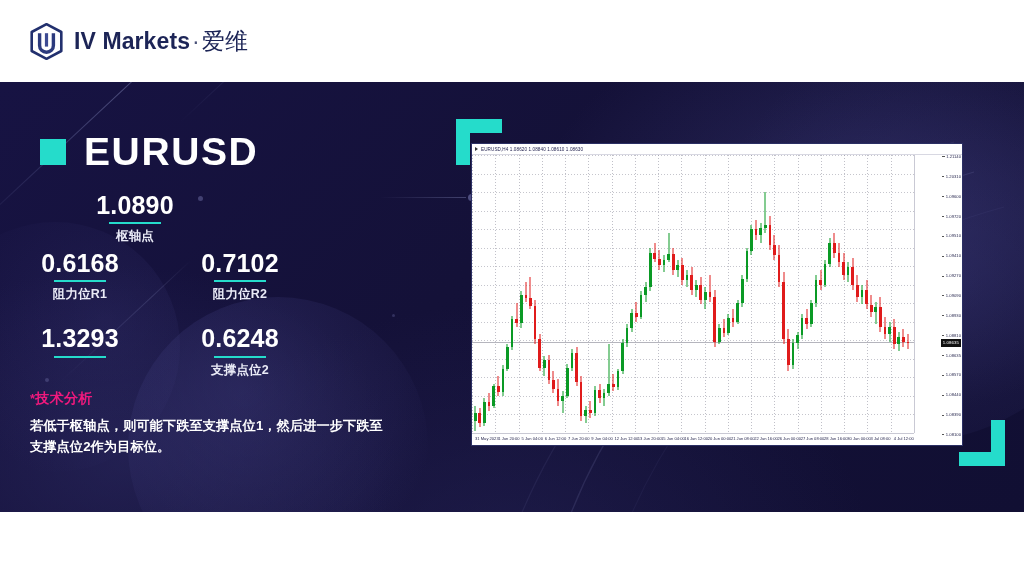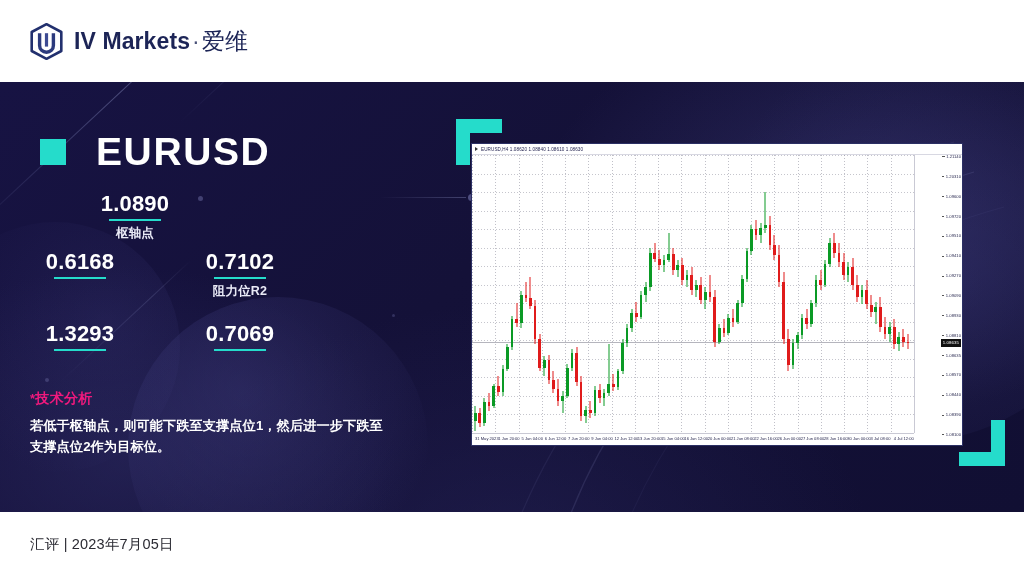--- a/index.html
+++ b/index.html
@@ -38,29 +38,29 @@
   .circ-c{width:250px;height:250px;left:-70px;top:140px;
           background:radial-gradient(circle at 70% 40%, rgba(66,64,132,.22) 0%, rgba(60,58,122,0) 72%);}
   .streak{position:absolute;background:linear-gradient(90deg,rgba(255,255,255,0) 0%,rgba(160,170,230,.20) 40%,rgba(190,200,250,.30) 70%,rgba(255,255,255,0) 100%);
           height:1.4px;transform-origin:left center;border-radius:2px;}
   .arcs{position:absolute;right:-40px;top:-20px;width:560px;height:470px;opacity:.5;}
   .dot{position:absolute;border-radius:50%;background:#6d6ea6;opacity:.5;}
   .hline{position:absolute;height:1px;background:linear-gradient(90deg,rgba(255,255,255,0),rgba(150,155,205,.35));}
 
   
   .left{position:absolute;left:0;top:82px;width:430px;height:430px;z-index:4;}
-  .title-row{position:absolute;left:40px;top:50px;display:flex;align-items:center;gap:30px;}
+  .title-row{position:absolute;left:40px;top:50px;display:flex;align-items:center;gap:18px;}
   .title-sq{width:26px;height:26px;background:#25dccb;display:block;}
   .pair-title{font-size:39px;font-weight:700;color:#ffffff;letter-spacing:1.6px;line-height:1;}
 
   .pivot{position:absolute;left:0;top:110px;width:270px;text-align:center;}
   .grid{position:absolute;left:0;top:168px;width:320px;}
   .grid-row{display:flex;}
   .cell{width:160px;text-align:center;margin-bottom:22px;}
-  .price{font-size:22px;font-weight:700;color:#ffffff;line-height:1.05;letter-spacing:.2px;}
+  .price{font-size:25px;font-weight:700;color:#ffffff;line-height:1.05;letter-spacing:.2px;}
   .rule{width:52px;height:2px;background:#25dccb;margin:4px auto 4px;}
   .plabel{font-size:12.5px;color:#e9eaf6;font-weight:600;letter-spacing:.2px;}
 
   .analysis{position:absolute;left:30px;top:308px;width:375px;}
   .an-head{font-size:14px;font-weight:700;color:#f0197d;margin-bottom:7px;letter-spacing:.3px;}
   .an-head .star{font-size:13px;}
   .an-body{font-size:13.2px;line-height:1.62;color:#ffffff;font-weight:600;letter-spacing:.1px;}
 
   
   .brk{position:absolute;z-index:3;}
@@ -170,35 +170,37 @@
       <div class="price">1.0890</div>
       <div class="rule"></div>
       <div class="plabel">枢轴点</div>
     </div>
 
     <div class="grid">
       <div class="grid-row">
         <div class="cell">
           <div class="price">0.6168</div>
           <div class="rule"></div>
+          <div class="plabel">阻力位R1</div>
         </div>
         <div class="cell">
           <div class="price">0.7102</div>
           <div class="rule"></div>
           <div class="plabel">阻力位R2</div>
         </div>
       </div>
       <div class="grid-row">
         <div class="cell">
           <div class="price">1.3293</div>
           <div class="rule"></div>
         </div>
         <div class="cell">
-          <div class="price">0.7069</div>
+          <div class="price">0.6248</div>
           <div class="rule"></div>
+          <div class="plabel">支撑点位2</div>
         </div>
       </div>
     </div>
 
     <div class="analysis">
       <div class="an-head">
         <span class="star">*</span><span>技术分析</span>
       </div>
       <div class="an-body">
         <div>若低于枢轴点，则可能下跌至支撑点位1，然后进一步下跌至</div>
@@ -664,16 +666,13 @@
         <div class="xtick" style="left: 282.158px;">22 Jun 16:00</div>
         <div class="xtick" style="left: 305.421px;">26 Jun 00:00</div>
         <div class="xtick" style="left: 328.684px;">27 Jun 08:00</div>
         <div class="xtick" style="left: 351.947px;">28 Jun 16:00</div>
         <div class="xtick" style="left: 375.211px;">30 Jun 00:00</div>
         <div class="xtick" style="left: 398.474px;">3 Jul 08:00</div>
         <div class="xtick" style="left: 421.737px;">4 Jul 12:00</div>
       </div>
   </div>
 
-  <div class="footer">
-    <span class="footer-text">汇评 | 2023年7月05日</span>
-  </div>
 </div>
 
 </body></html>

